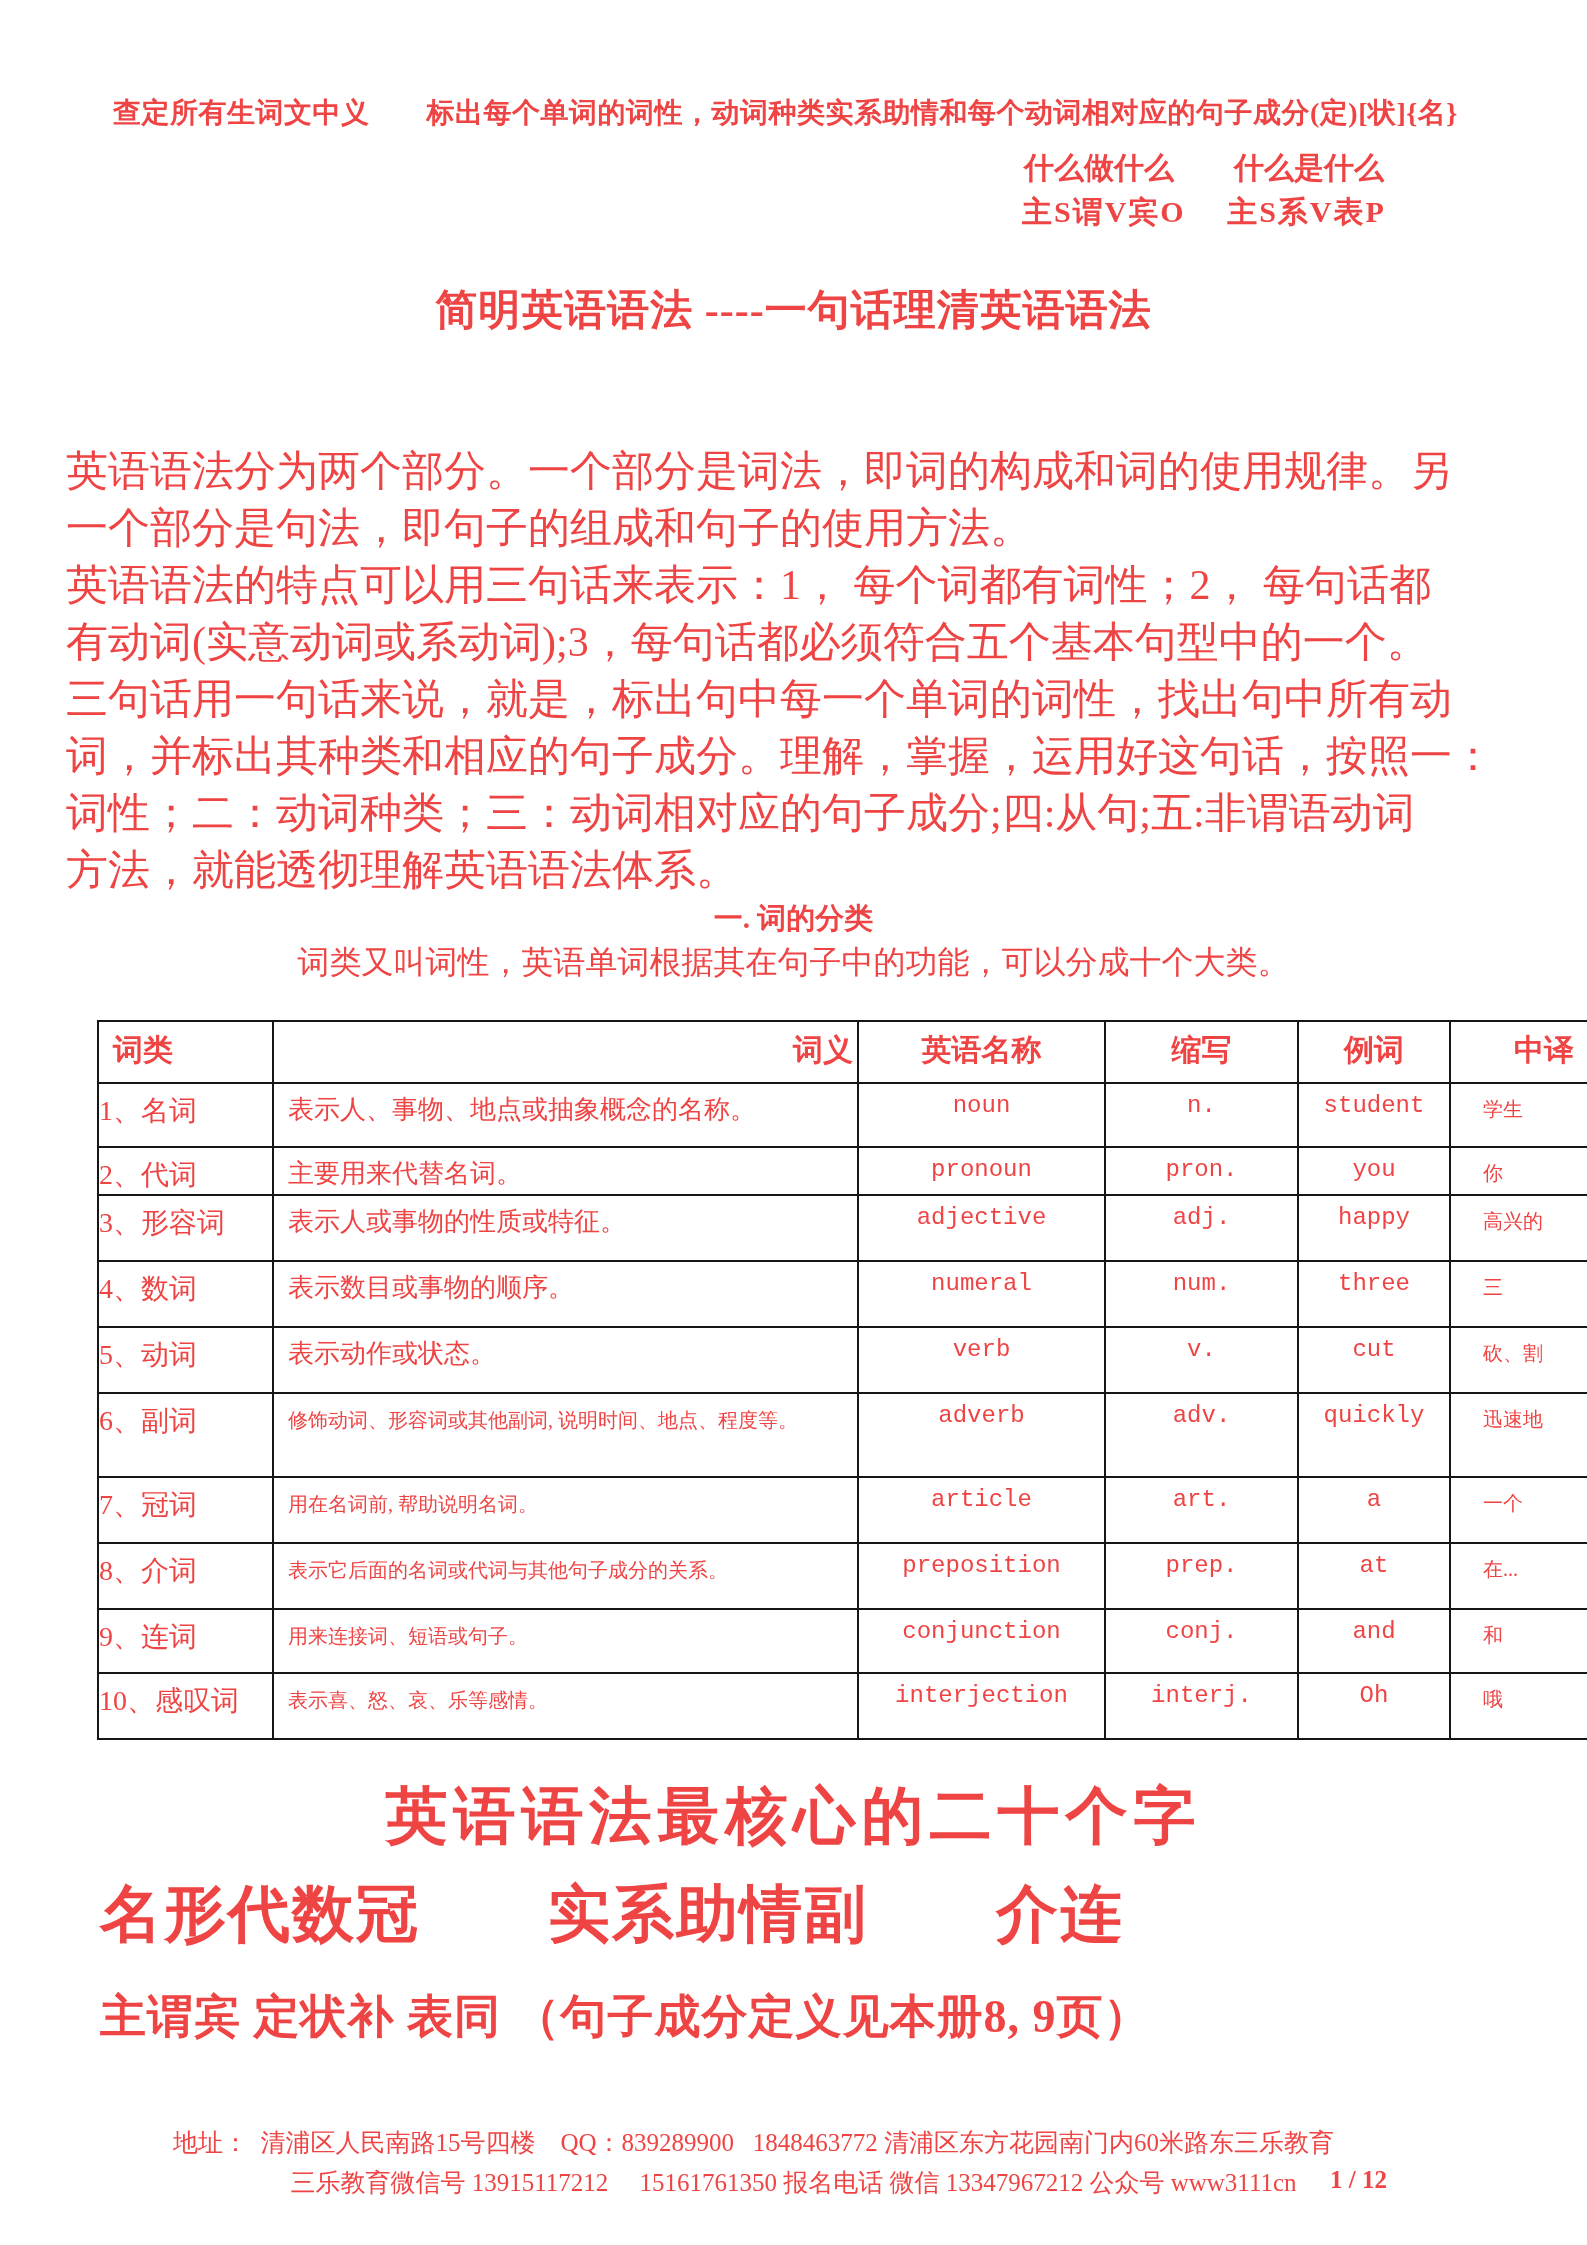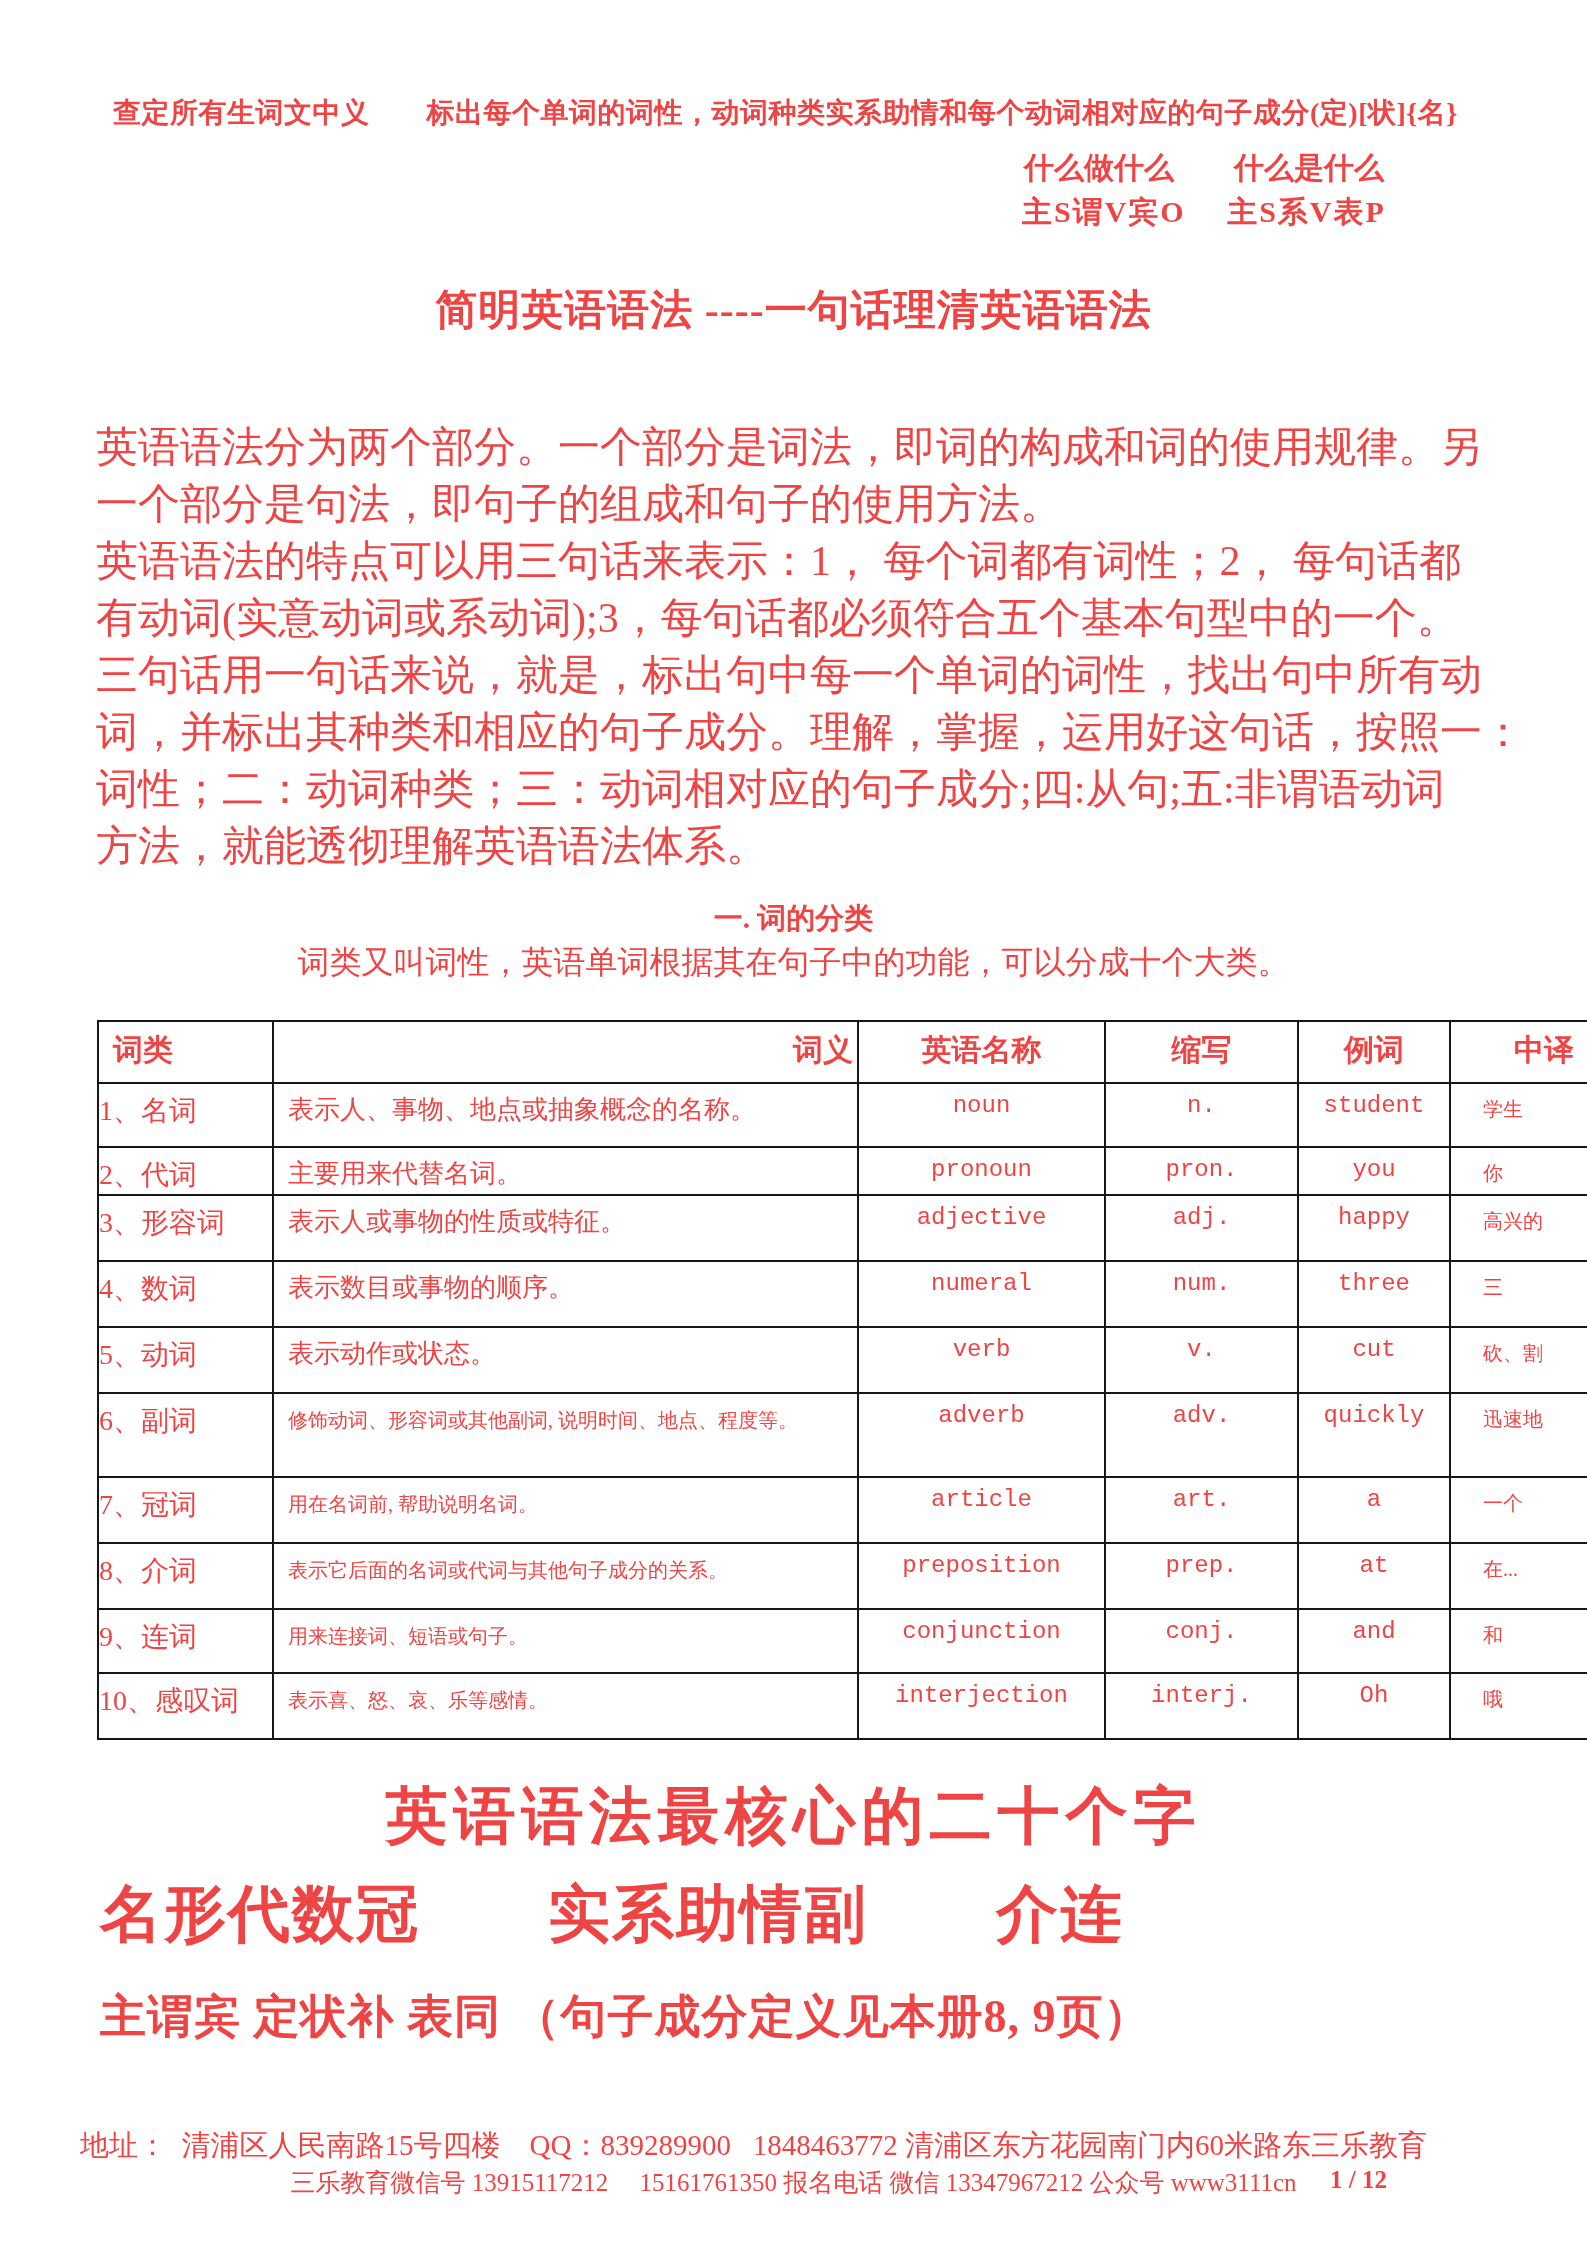--- a/index.html
+++ b/index.html
@@ -27,22 +27,22 @@
   .ann-line3 { font-size: 30px; font-weight: 800; white-space: pre; letter-spacing: 2px; }
 
   
   .doc-title {
     position: absolute; top: 282px; left: 0; width: 100%;
     text-align: center; font-size: 42px; font-weight: 700; letter-spacing: 1px;
   }
 
   
   .intro {
-    position: absolute; left: 66px; top: 419px; width: 1480px;
-    font-size: 42px; line-height: 57px; white-space: pre; margin-left: 30px;
+    position: absolute; left: 66px; top: 443px; width: 1480px;
+    font-size: 42px; line-height: 57px; white-space: pre;
   }
 
   
   .section-heading {
     position: absolute; top: 899px; left: 0; width: 100%;
     text-align: center; font-size: 29px; font-weight: 600;
   }
   .section-sub {
     position: absolute; top: 941px; left: 0; width: 100%;
     text-align: center; font-size: 32px;
@@ -94,21 +94,21 @@
     font-size: 62px; font-weight: 800; white-space: pre; letter-spacing: 2px;
   }
   .core-line2 {
     position: absolute; left: 100px; top: 1986px;
     font-size: 46px; font-weight: 600; white-space: pre; letter-spacing: 1px;
   }
 
   
   .footer-line1 {
     position: absolute; top: 2126px; left: 0; width: 100%;
-    text-align: center; font-size: 29px; padding-right: 80px; box-sizing: border-box;
+    text-align: center; font-size: 25px; padding-right: 80px; box-sizing: border-box;
     white-space: pre;
   }
   .footer-line2 {
     position: absolute; top: 2166px; left: 0; width: 100%;
     text-align: center; font-size: 25px; box-sizing: border-box;
     white-space: pre;
   }
   .page-number {
     position: absolute; left: 1330px; top: 2166px;
     font-size: 25px; font-weight: 700;

